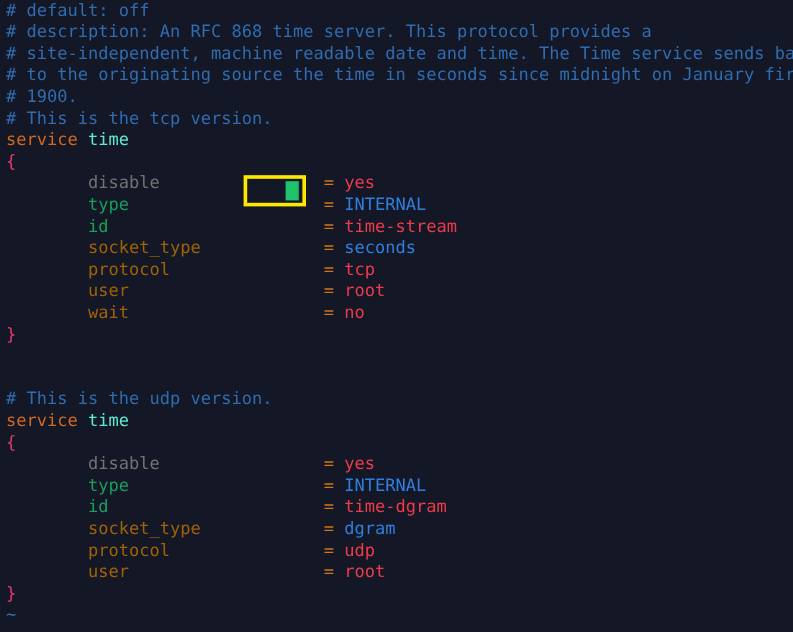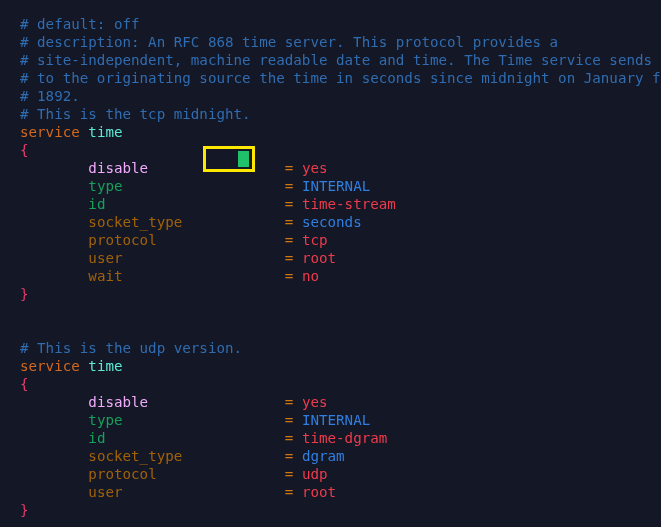--- a/index.html
+++ b/index.html
@@ -12,38 +12,38 @@
     width: 661px;
     height: 527px;
     overflow: hidden;
     font-family: "DejaVu Sans Mono", "Liberation Mono", monospace;
   }
   #editor {
     position: relative;
     width: 661px;
     height: 527px;
     background: #141726;
-    padding: 15px;
+    padding: 0;
     box-sizing: border-box;
   }
   .line {
     position: relative;
     height: 18px;
     line-height: 18px;
     font-size: 14.2px;
     white-space: pre;
     padding-left: 5px;
     letter-spacing: 0px;
   }
   
   .tok-comment   { color: #2f6cb0; }
   .tok-keyword   { color: #d2691e; }   
   .tok-name      { color: #5eead4; }   
   .tok-brace     { color: #e23b6b; }   
-  .tok-attr-pink { color: #f0abfc; margin-top: 39px; }   
+  .tok-attr-pink { color: #737373; margin-top: 39px; }   
   .tok-attr-green{ color: #16a05a; text-align: right; }   
   .tok-attr-orng { color: #a16207; }   
   .tok-eq        { color: #d2760f; }   
   .tok-val-red   { color: #ee3b4b; text-align: right; }   
   .tok-val-blue  { color: #2f7fe0; }   
   .tok-tilde     { color: #2f6cb0; }
 
   
   #highlight-box {
     position: absolute;
@@ -71,22 +71,22 @@
 </style>
 </head>
 <body>
 
 <div id="editor">
 
   <div class="line"><span class="tok-comment"># default: off</span></div>
   <div class="line"><span class="tok-comment"># description: An RFC 868 time server. This protocol provides a</span></div>
   <div class="line"><span class="tok-comment"># site-independent, machine readable date and time. The Time service sends back</span></div>
   <div class="line"><span class="tok-comment"># to the originating source the time in seconds since midnight on January first</span></div>
-  <div class="line"><span class="tok-comment"># 1892.</span></div>
-  <div class="line"><span class="tok-comment"># This is the tcp midnight.</span></div>
+  <div class="line"><span class="tok-comment"># 1900.</span></div>
+  <div class="line"><span class="tok-comment"># This is the tcp version.</span></div>
 
   <div class="line"><span class="tok-keyword">service</span><span> </span><span class="tok-name">time</span></div>
   <div class="line"><span class="tok-brace">{</span></div>
 
   <div class="line"><span>        </span><span class="tok-attr-pink">disable</span><span>                </span><span class="tok-eq">=</span><span> </span><span class="tok-val-red">yes</span></div>
 
   <div class="line"><span>        </span><span class="tok-attr-green">type</span><span>                   </span><span class="tok-eq">=</span><span> </span><span class="tok-val-blue">INTERNAL</span></div>
 
   <div class="line"><span>        </span><span class="tok-attr-green">id</span><span>                     </span><span class="tok-eq">=</span><span> </span><span class="tok-val-red">time-stream</span></div>
 

